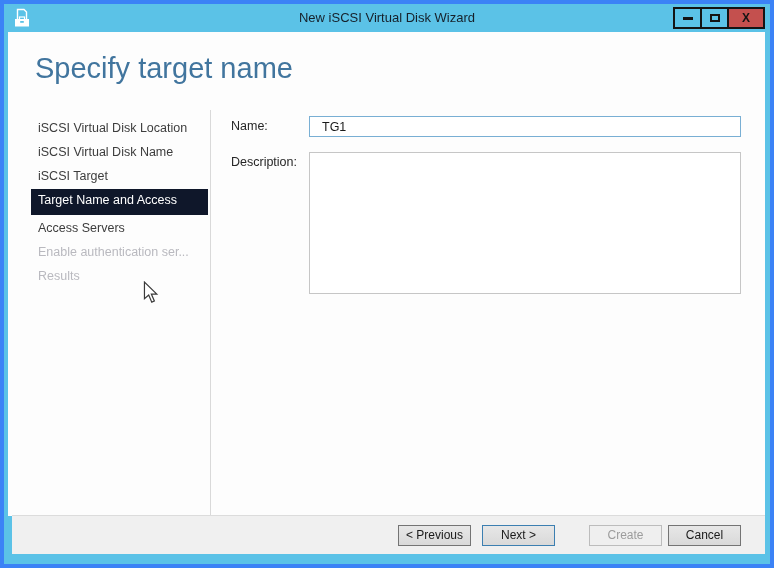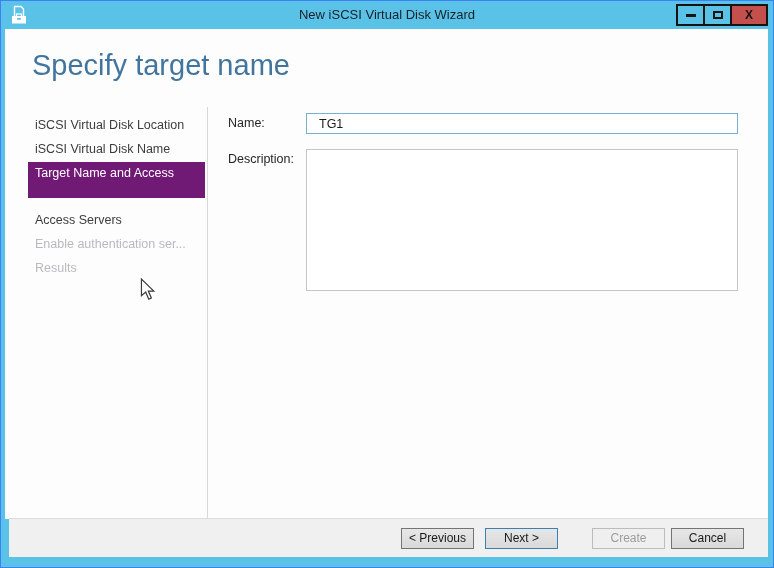--- a/index.html
+++ b/index.html
@@ -6,21 +6,21 @@
   html,body { margin:0; padding:0; }
   body {
     width:774px; height:568px;
     font-family:"Liberation Sans", sans-serif;
     background:#ffffff;
     overflow:hidden;
   }
   .window {
     position:relative;
     width:774px; height:568px;
-    border:1px solid #3b82f6;
+    border:4px solid #3b82f6;
     background:#5bc2e7;
   }
   
   .titlebar {
     position:absolute; left:0; top:0; right:0; height:28px;
   }
   .app-icon { position:absolute; left:8px; top:4px; }
   .title {
     position:absolute; left:0; right:0; top:0; height:28px;
     line-height:28px; text-align:center;
@@ -54,22 +54,22 @@
     border-right:1px solid #d9d9d9;
     flex:0 0 auto;
   }
   .side-item {
     height:24px; line-height:24px;
     margin:0 2px 0 23px; padding-left:7px;
     font-size:12.5px; color:#3d3d3d;
     white-space:nowrap; overflow:hidden;
   }
   .side-item.selected {
-    background:#701a75; color:#ffffff;
-    height:36px; line-height:22px; margin-top:1px; margin-bottom:10px;
+    background:#0f172a; color:#ffffff;
+    height:26px; line-height:22px; margin-top:1px; margin-bottom:1px;
   }
   .side-item.disabled { color:#b9b9bf; }
   .form { flex:1 1 auto; padding:6px 26px 0 20px; }
   .form-row { display:flex; align-items:flex-start; margin-bottom:15px; }
   .field-label {
     width:78px; flex:0 0 auto;
     font-size:12.5px; color:#262626; padding-top:3px;
   }
   .name-input {
     width:432px; height:21px;
@@ -139,20 +139,21 @@
   </div>
 
   <div class="content">
     <h1 class="heading">Specify target name</h1>
 
     <div class="body">
 
       <div class="sidebar">
         <div class="side-item">iSCSI Virtual Disk Location</div>
         <div class="side-item">iSCSI Virtual Disk Name</div>
+        <div class="side-item">iSCSI Target</div>
         <div class="side-item selected">Target Name and Access</div>
         <div class="side-item">Access Servers</div>
         <div class="side-item disabled">Enable authentication ser...</div>
         <div class="side-item disabled">Results</div>
       </div>
 
       <div class="form">
         <div class="form-row">
           <div class="field-label">Name:</div>
           <input type="text" class="name-input" value="TG1" style="">

